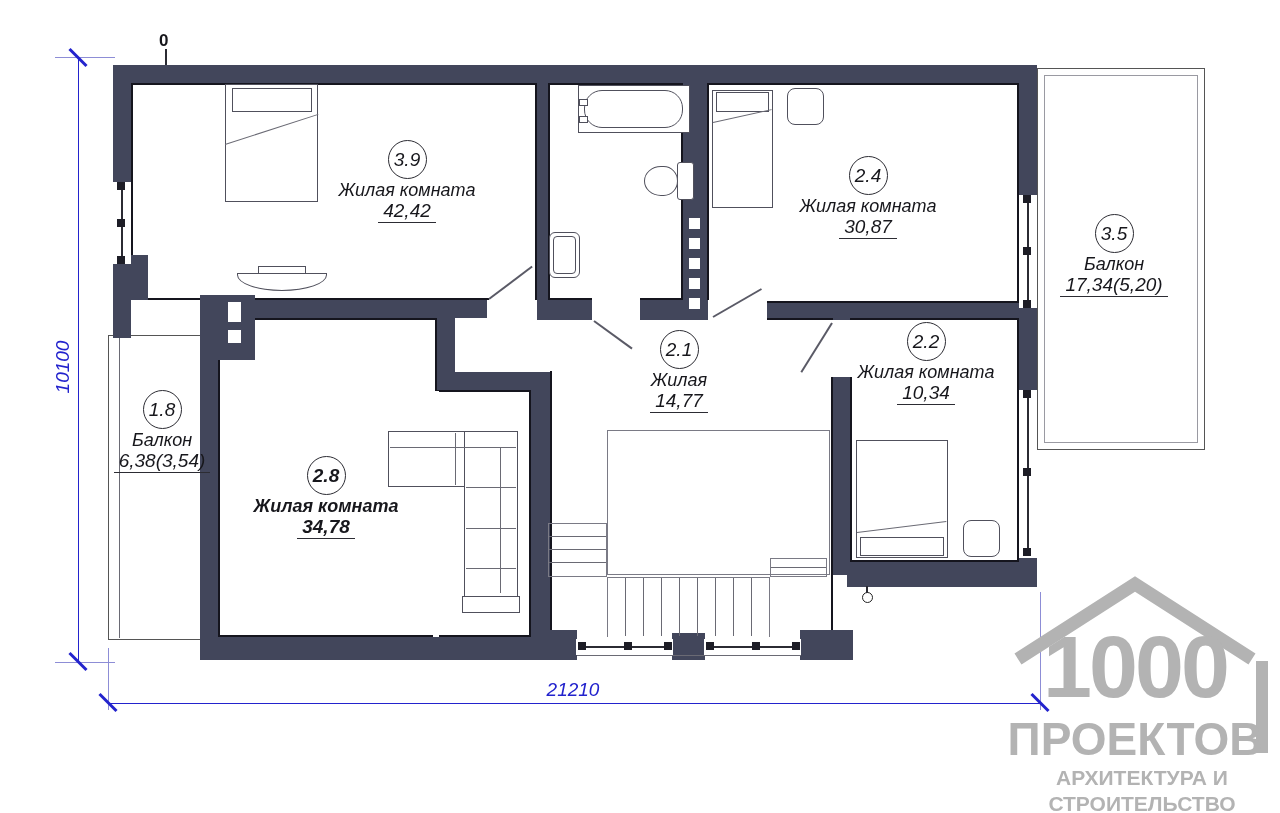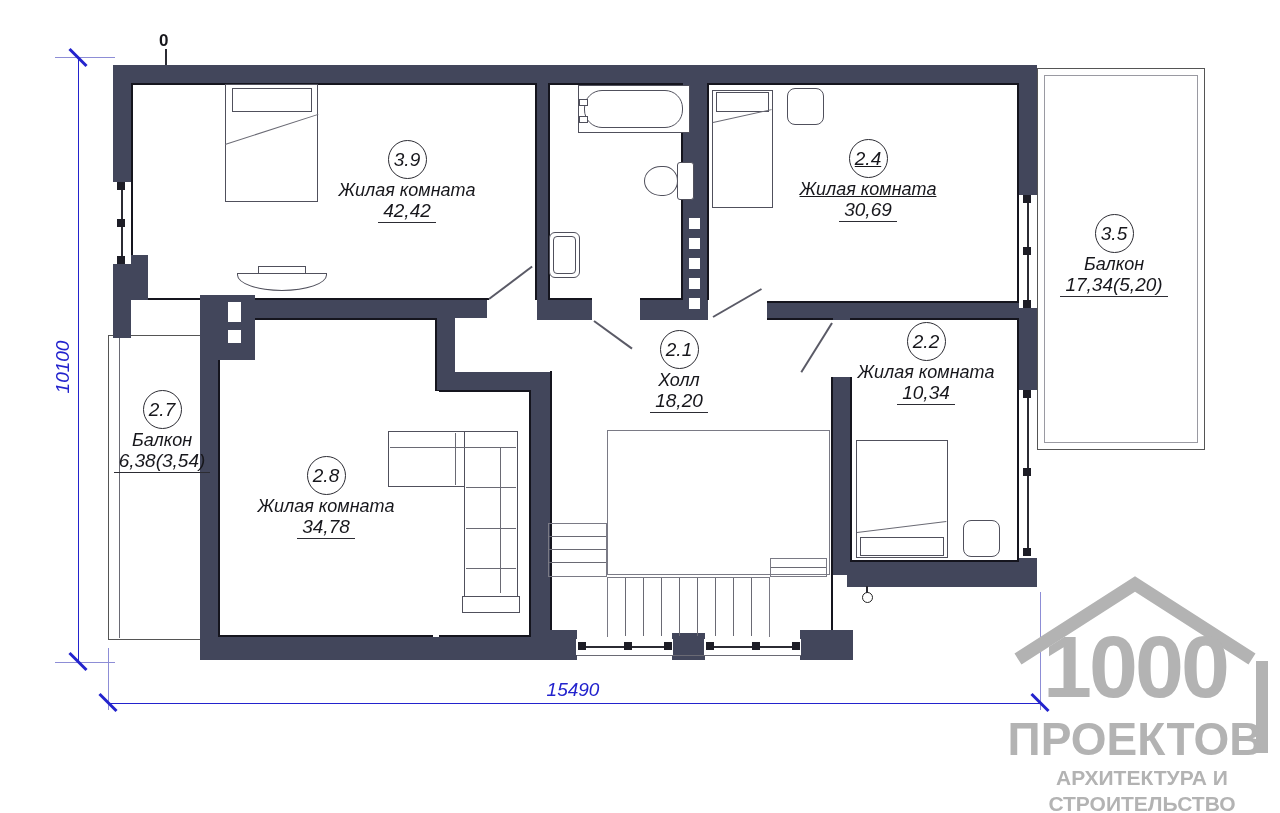--- a/index.html
+++ b/index.html
@@ -167,66 +167,66 @@
   <div class="fln" style="left:679px;top:578px;width:1px;height:58px;"></div>
   <div class="fln" style="left:697px;top:578px;width:1px;height:58px;"></div>
   <div class="fln" style="left:715px;top:578px;width:1px;height:58px;"></div>
   <div class="fln" style="left:733px;top:578px;width:1px;height:58px;"></div>
   <div class="fln" style="left:751px;top:578px;width:1px;height:58px;"></div>
   <div class="thin" style="left:770px;top:558px;width:57px;height:19px;"></div>
   <div class="fln" style="left:771px;top:567px;width:55px;height:1px;"></div>
 
   <div class="rlabel" style="left:579px;top:330px;width:200px;">
     <div class="circ">2.1</div>
-    <div class="rname">Холл</div>
-    <div class="rarea">18,20</div>
+    <div class="rname">Жилая</div>
+    <div class="rarea">14,77</div>
   </div>
   <div class="rlabel" style="left:826px;top:322px;width:200px;">
     <div class="circ">2.2</div>
     <div class="rname">Жилая комната</div>
     <div class="rarea">10,34</div>
   </div>
   <div class="rlabel" style="left:1014px;top:214px;width:200px;">
     <div class="circ">3.5</div>
     <div class="rname">Балкон</div>
     <div class="rarea">17,34(5,20)</div>
   </div>
-  <div class="rlabel" style="left:768px;top:139px;width:200px;text-decoration:underline;">
+  <div class="rlabel" style="left:768px;top:156px;width:200px;">
     <div class="circ">2.4</div>
     <div class="rname">Жилая комната</div>
-    <div class="rarea">30,69</div>
+    <div class="rarea">30,87</div>
   </div>
   <div class="rlabel" style="left:307px;top:140px;width:200px;">
     <div class="circ">3.9</div>
     <div class="rname">Жилая комната</div>
     <div class="rarea">42,42</div>
   </div>
   <div class="rlabel" style="left:62px;top:390px;width:200px;">
-    <div class="circ">2.7</div>
+    <div class="circ">1.8</div>
     <div class="rname">Балкон</div>
     <div class="rarea">6,38(3,54)</div>
   </div>
-  <div class="rlabel" style="left:226px;top:456px;width:200px;">
+  <div class="rlabel" style="left:226px;top:456px;width:200px;font-weight:bold;">
     <div class="circ">2.8</div>
     <div class="rname">Жилая комната</div>
     <div class="rarea">34,78</div>
   </div>
 
   <div class="dim" style="left:78px;top:57px;width:1.3px;height:606px;"></div>
   <div class="dim" style="left:108px;top:703px;width:932px;height:1.3px;"></div>
   <div class="dimext" style="left:55px;top:57px;width:60px;height:1px;"></div>
   <div class="dimext" style="left:55px;top:662px;width:60px;height:1px;"></div>
   <div class="dimext" style="left:108px;top:648px;width:1px;height:62px;"></div>
   <div class="dimext" style="left:1040px;top:592px;width:1px;height:118px;"></div>
   <div class="tick" style="left:66px;top:56px;"></div>
   <div class="tick" style="left:66px;top:660px;"></div>
   <div class="tick" style="left:96px;top:701px;"></div>
   <div class="tick" style="left:1028px;top:701px;"></div>
   <div class="dimtxt" style="left:23px;top:356px;width:80px;transform:rotate(-90deg);">10100</div>
-  <div class="dimtxt" style="left:498px;top:679px;width:150px;">15490</div>
+  <div class="dimtxt" style="left:498px;top:679px;width:150px;">21210</div>
 
   <div class="marker0" style="left:159px;top:31px;">0</div>
   <div class="ln" style="left:165px;top:49px;width:1.5px;height:16px;"></div>
   <div class="bellcirc" style="left:862px;top:592px;"></div>
   <div class="ln" style="left:866px;top:586px;width:1.5px;height:7px;"></div>
 
   <svg width="280" height="240" viewBox="0 0 280 240" style="position:absolute;left:1002px;top:573px;">
     <polyline points="16,86 133,11 250,86" fill="none" stroke="#B3B3B3" stroke-width="13"></polyline>
     <rect x="254" y="88" width="12" height="92" fill="#B3B3B3"></rect>
     <text x="133" y="124" text-anchor="middle" fill="#B3B3B3" style="font-family:'Liberation Sans',sans-serif;font-size:88px;font-weight:bold;letter-spacing:-3px;">1000</text>

